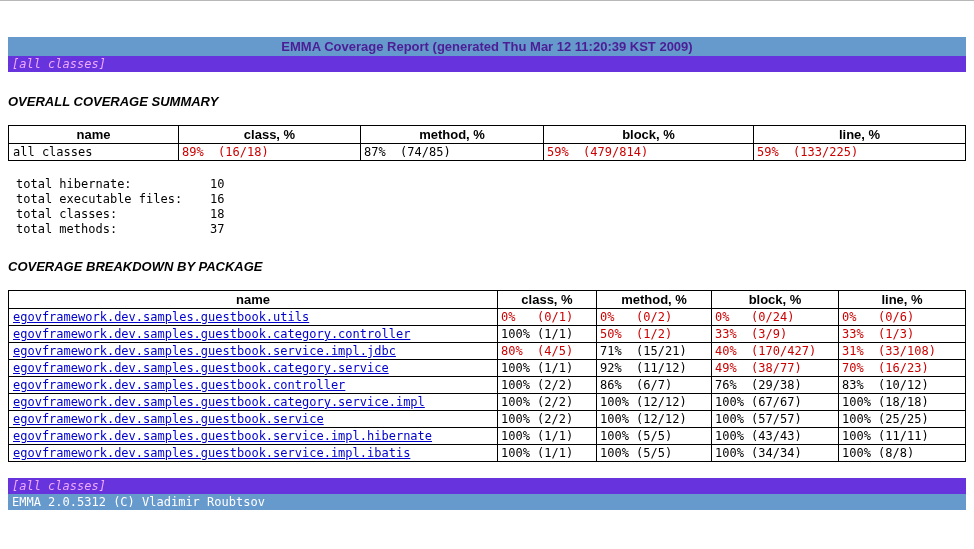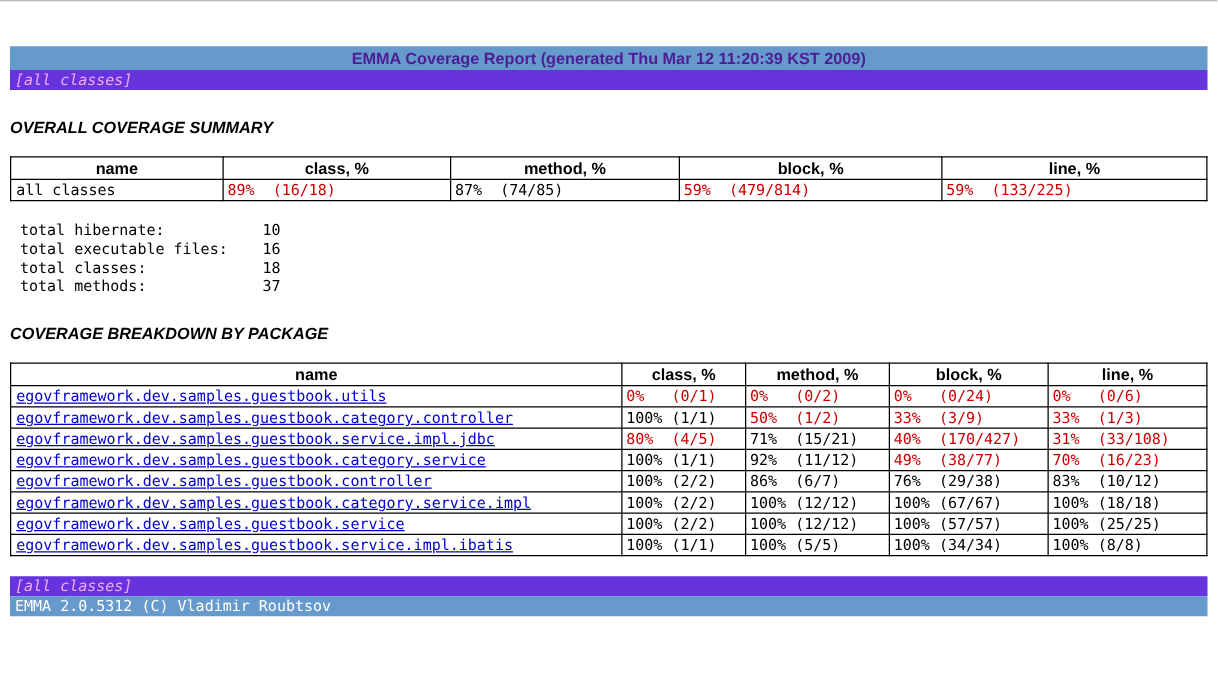--- a/index.html
+++ b/index.html
@@ -166,20 +166,27 @@
           <td class="pct">100% (18/18)</td>
         </tr>
         <tr>
           <td><a href="#" class="pkg">egovframework.dev.samples.guestbook.service</a></td>
           <td class="pct">100% (2/2)</td>
           <td class="pct">100% (12/12)</td>
           <td class="pct">100% (57/57)</td>
           <td class="pct">100% (25/25)</td>
         </tr>
         <tr>
+          <td><a href="#" class="pkg">egovframework.dev.samples.guestbook.service.impl.hibernate</a></td>
+          <td class="pct">100% (1/1)</td>
+          <td class="pct">100% (5/5)</td>
+          <td class="pct">100% (43/43)</td>
+          <td class="pct">100% (11/11)</td>
+        </tr>
+        <tr>
           <td><a href="#" class="pkg">egovframework.dev.samples.guestbook.service.impl.ibatis</a></td>
           <td class="pct">100% (1/1)</td>
           <td class="pct">100% (5/5)</td>
           <td class="pct">100% (34/34)</td>
           <td class="pct">100% (8/8)</td>
         </tr>
       </tbody>
   </table>
 
   <div class="navbar bottom">

